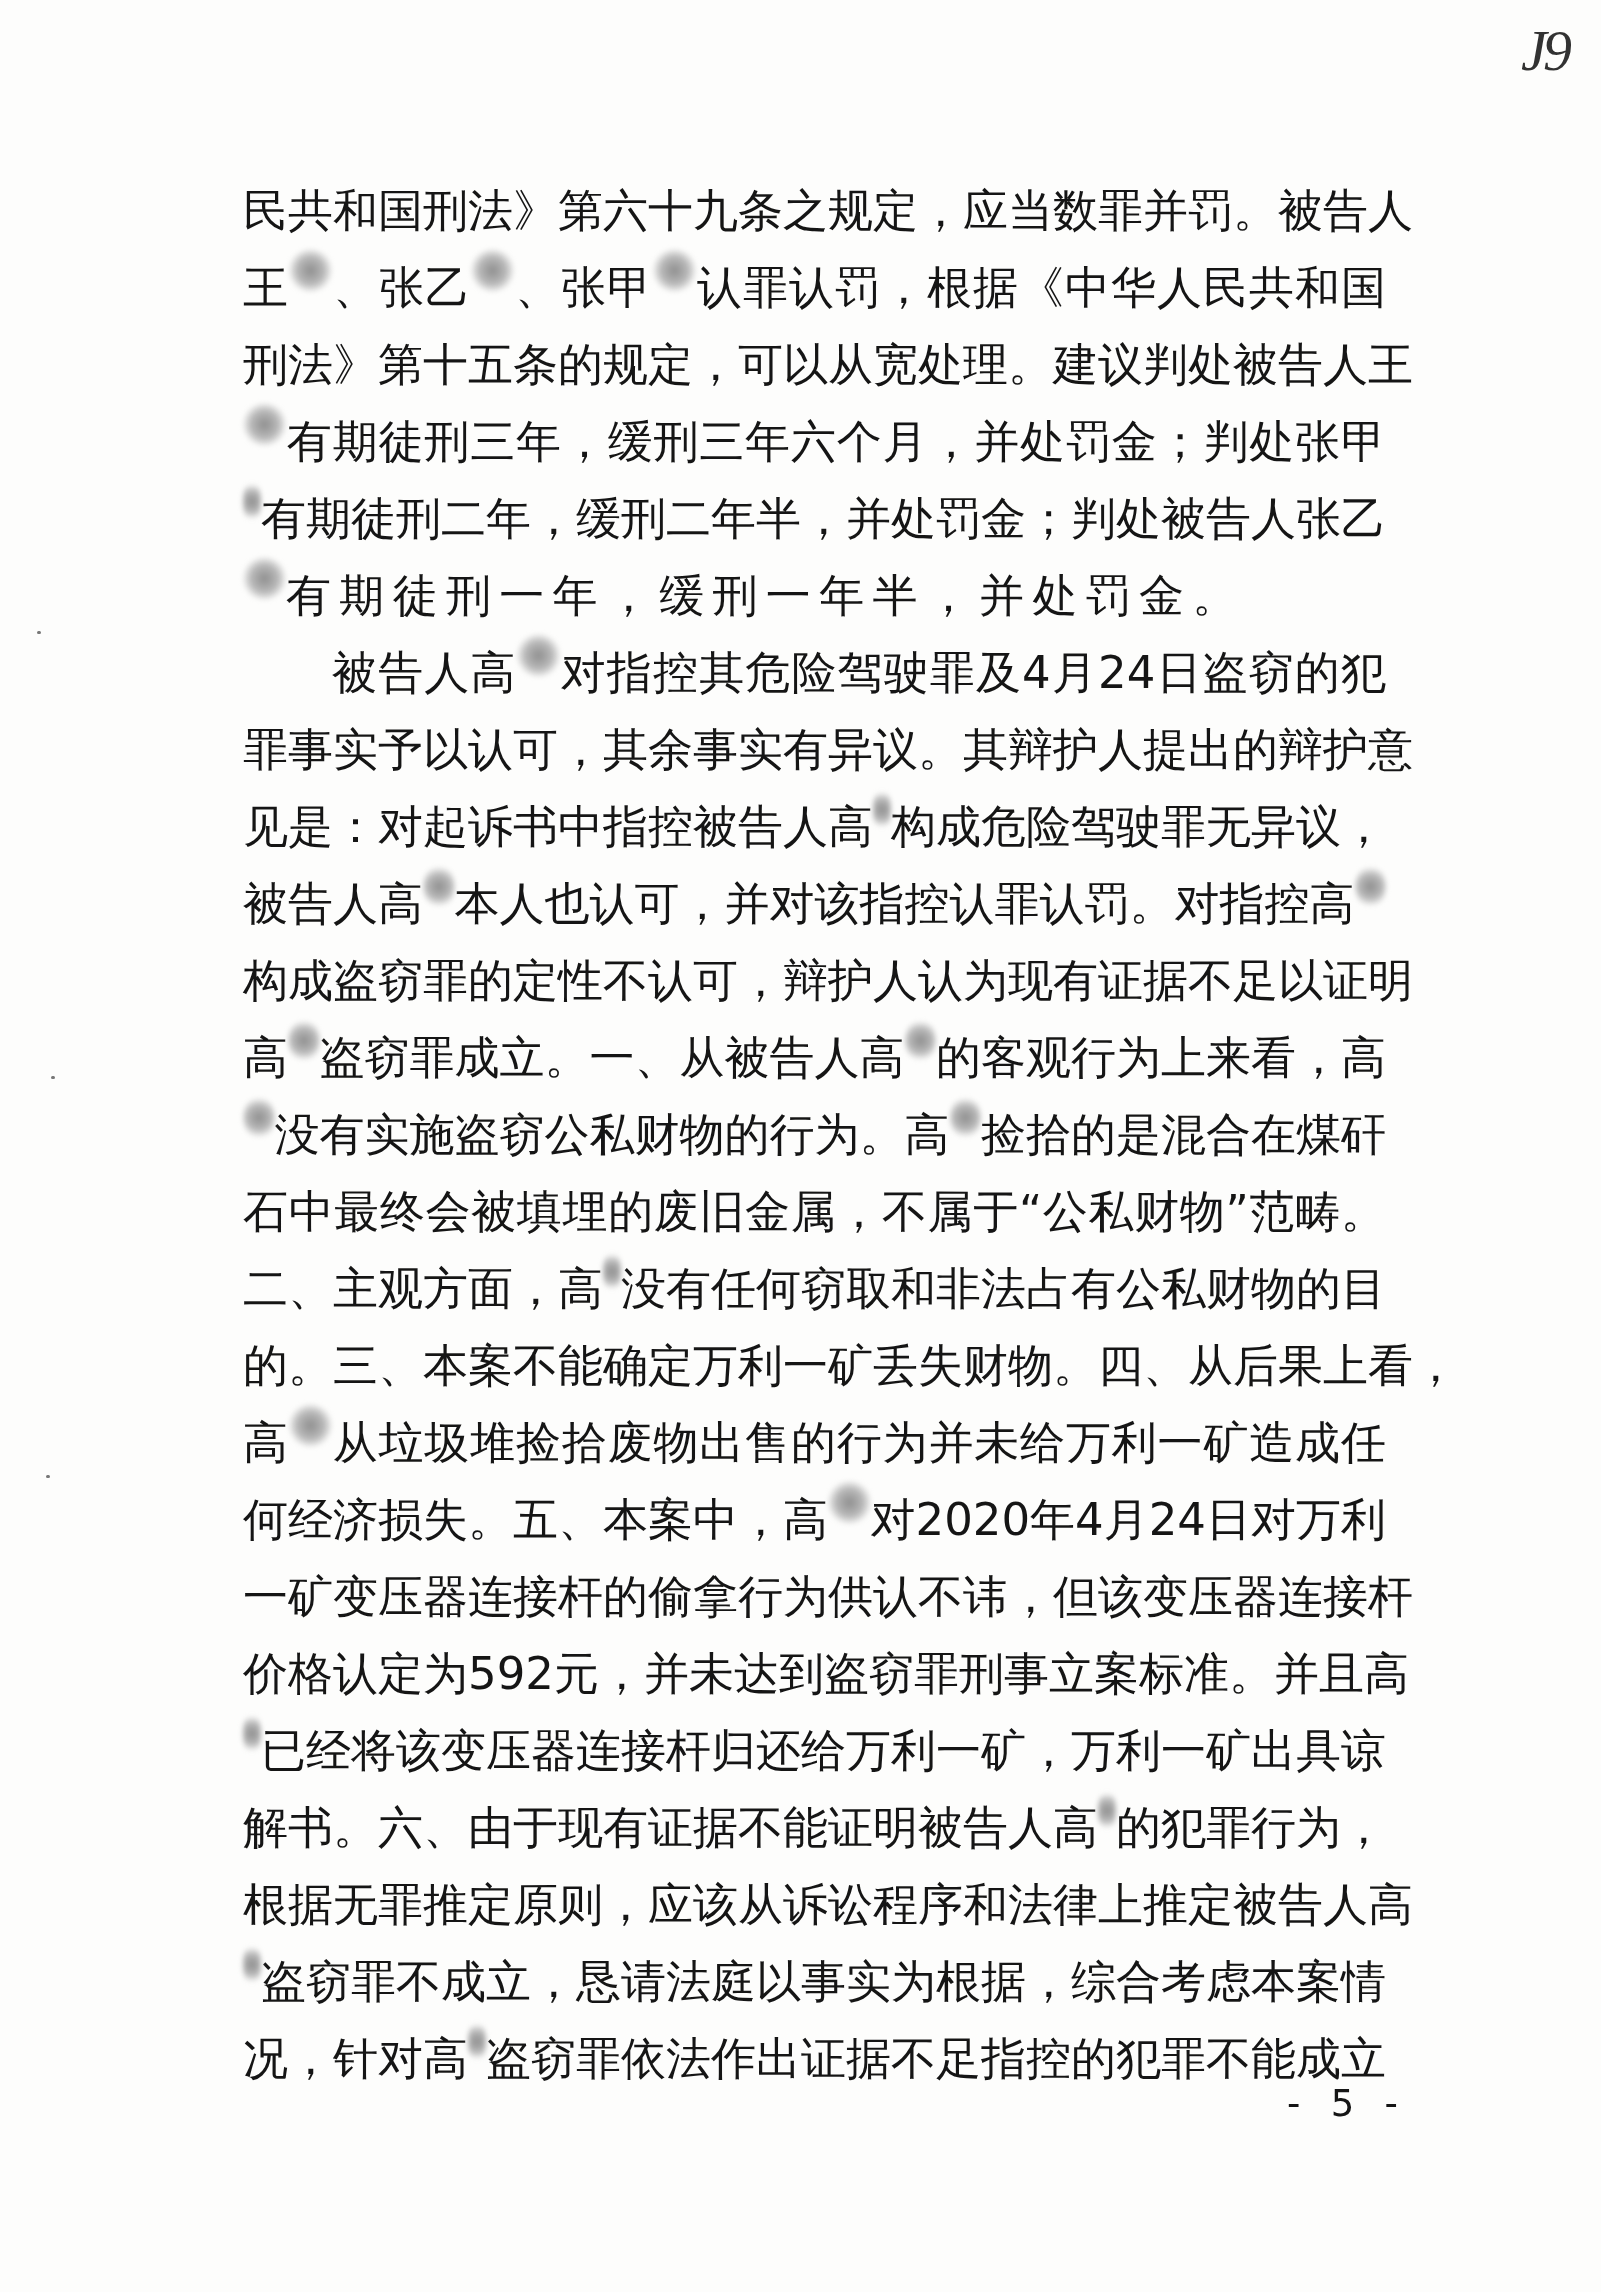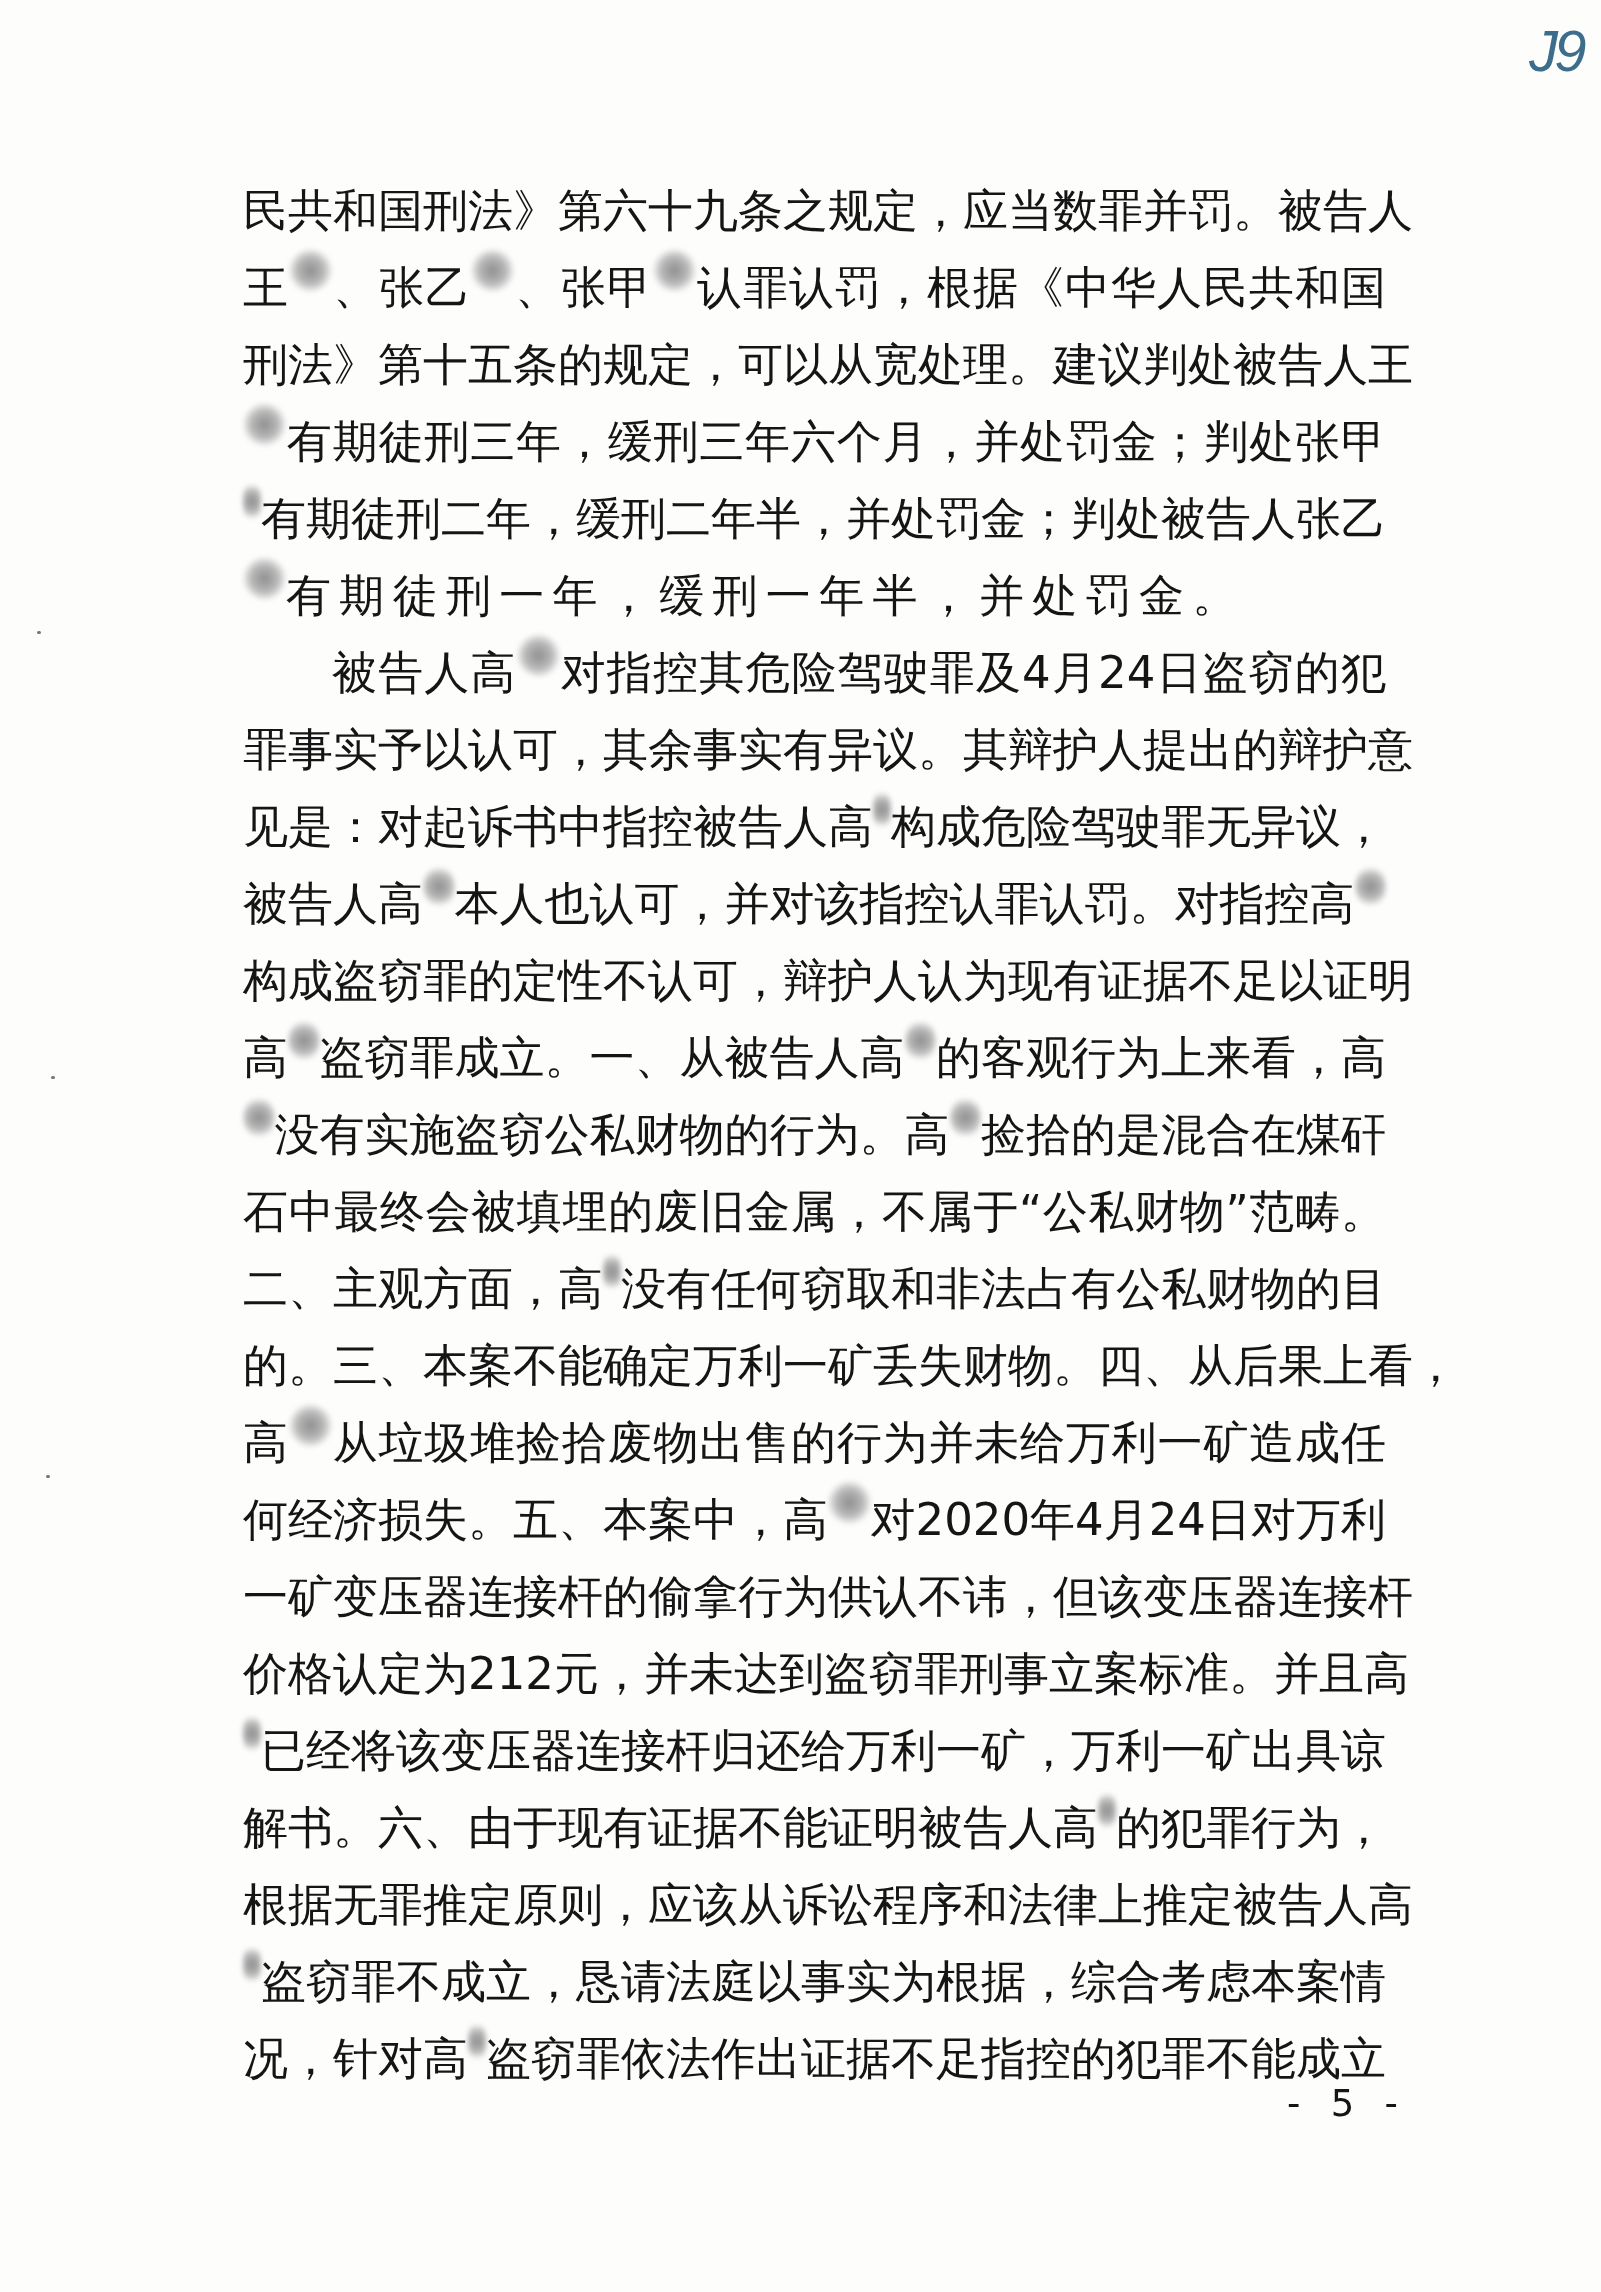--- a/index.html
+++ b/index.html
@@ -1,22 +1,22 @@
 <!DOCTYPE html>
 <html style="font-size:15px"><head>
 <meta charset="utf-8">
 <style>
   html, body { margin:0; padding:0; }
   body {
     width:1602px; height:2293px; background:#fdfdfc; position:relative; overflow:hidden;
     font-family: "DejaVu Sans", "Liberation Sans", sans-serif; color:#151515;
   }
   .annotation {
-    position:absolute; left:1521px; top:16.7px; font-family:Liberation Sans, sans-serif;
-    font-size:58px; color:#0c4a6e; font-style:italic; letter-spacing:-3.7px; opacity:.8;margin-left:8px;
+    position:absolute; left:1521px; top:16.7px; font-family:Liberation Serif, serif;
+    font-size:58px; color:#000000; font-style:italic; letter-spacing:-3.7px; opacity:.8;
   }
   .text-block { position:absolute; left:243px; top:172px; width:1143px; }
   .line {
     height:77px; line-height:77px; font-size:45px; white-space:nowrap;
     display:flex; justify-content:space-between; letter-spacing:0;
   }
   .line.last { justify-content:flex-start; letter-spacing:8.3px; }
   .line.indent { padding-left:89px; }
   .redact {
     display:inline-block; width:43px; height:43px; vertical-align:middle;
@@ -551,21 +551,21 @@
       <span>连</span>
       <span>接</span>
       <span>杆</span>
     </div>
     <div class="line">
       <span>价</span>
       <span>格</span>
       <span>认</span>
       <span>定</span>
       <span>为</span>
-      <span>212</span>
+      <span>592</span>
       <span>元</span>
       <span>，</span>
       <span>并</span>
       <span>未</span>
       <span>达</span>
       <span>到</span>
       <span>盗</span>
       <span>窃</span>
       <span>罪</span>
       <span>刑</span>

